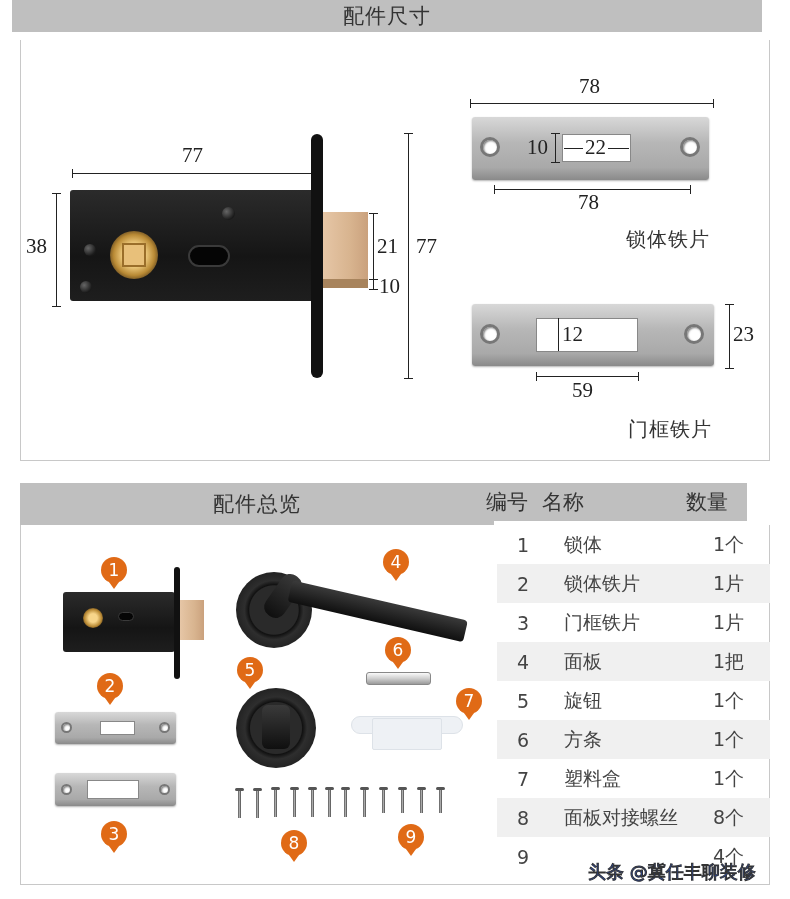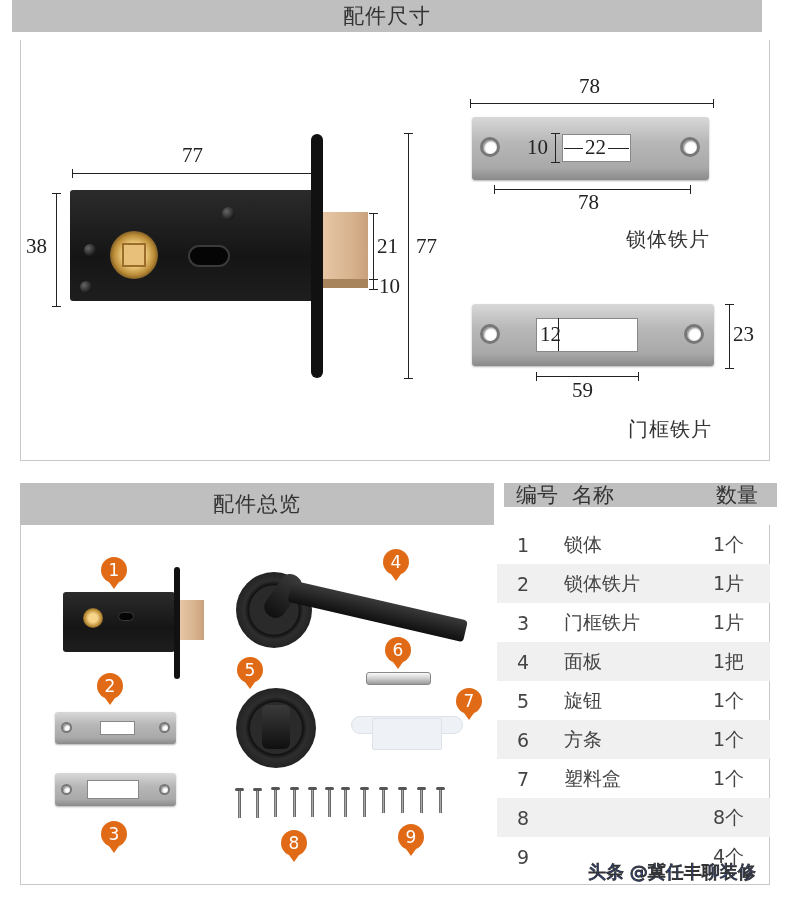--- a/index.html
+++ b/index.html
@@ -133,21 +133,21 @@
   <div class="caption" style="left:626px; top:226px;">锁体铁片</div>
 </div>
 
 <div>
   <div class="plate" style="left:472px; top:304px; width:242px; height:62px;">
     <div class="hole" style="left:8px; top:20px; width:20px; height:20px;"></div>
     <div class="hole" style="left:212px; top:20px; width:20px; height:20px;"></div>
     <div class="slot" style="left:64px; top:14px; width:102px; height:34px;"></div>
   </div>
   <div class="vline" style="left:558px; top:318px; height:33px;"></div>
-  <div class="dim" style="left:540px; top:324px;">12</div>
+  <div class="dim" style="left:562px; top:324px;">12</div>
 
   <div class="hline" style="left:536px; top:376px; width:103px;"></div>
   <div class="tick-v" style="left:536px; top:372px;"></div>
   <div class="tick-v" style="left:638px; top:372px;"></div>
   <div class="dim" style="left:572px; top:380px;">59</div>
 
   <div class="vline" style="left:729px; top:304px; height:64px;"></div>
   <div class="tick-h" style="left:725px; top:304px;"></div>
   <div class="tick-h" style="left:725px; top:368px;"></div>
   <div class="dim" style="left:733px; top:324px;">23</div>
@@ -210,21 +210,21 @@
     <div class="screw" style="left:363px; top:789px; height:28px;"></div>
     <div class="screw" style="left:382px; top:789px; height:24px;"></div>
     <div class="screw" style="left:401px; top:789px; height:24px;"></div>
     <div class="screw" style="left:420px; top:789px; height:24px;"></div>
     <div class="screw" style="left:439px; top:789px; height:24px;"></div>
   </div>
   <div class="badge" style="left:281px; top:830px;">8</div>
   <div class="badge" style="left:398px; top:824px;">9</div>
 </div>
 
-<div class="tbl-head" style="left:504px; top:483px; width:273px; height:24px;">
+<div class="tbl-head" style="left:474px; top:483px; width:273px; height:38px;">
   <span style="position:absolute; left:12px;">编号</span>
   <span style="position:absolute; left:68px;">名称</span>
   <span style="position:absolute; left:212px;">数量</span>
 </div>
 
 <div class="tbl" style="left:497px; top:525px; width:273px; height:360px;">
   <div class="tbl-row" style="top:0;">
     <span class="c-num">1</span>
     <span class="c-name">锁体</span>
     <span class="c-qty">1个</span>
@@ -254,20 +254,21 @@
     <span class="c-name">方条</span>
     <span class="c-qty">1个</span>
   </div>
   <div class="tbl-row" style="top:234px;">
     <span class="c-num">7</span>
     <span class="c-name">塑料盒</span>
     <span class="c-qty">1个</span>
   </div>
   <div class="tbl-row alt" style="top:273px;">
     <span class="c-num">8</span>
+    <span class="c-name">面板对接螺丝</span>
     <span class="c-qty">8个</span>
   </div>
   <div class="tbl-row" style="top:312px;">
     <span class="c-num">9</span>
     <span class="c-qty">4个</span>
   </div>
 </div>
 
 <div class="watermark" style="left:588px; top:860px;">头条 @冀任丰聊装修</div>
 

